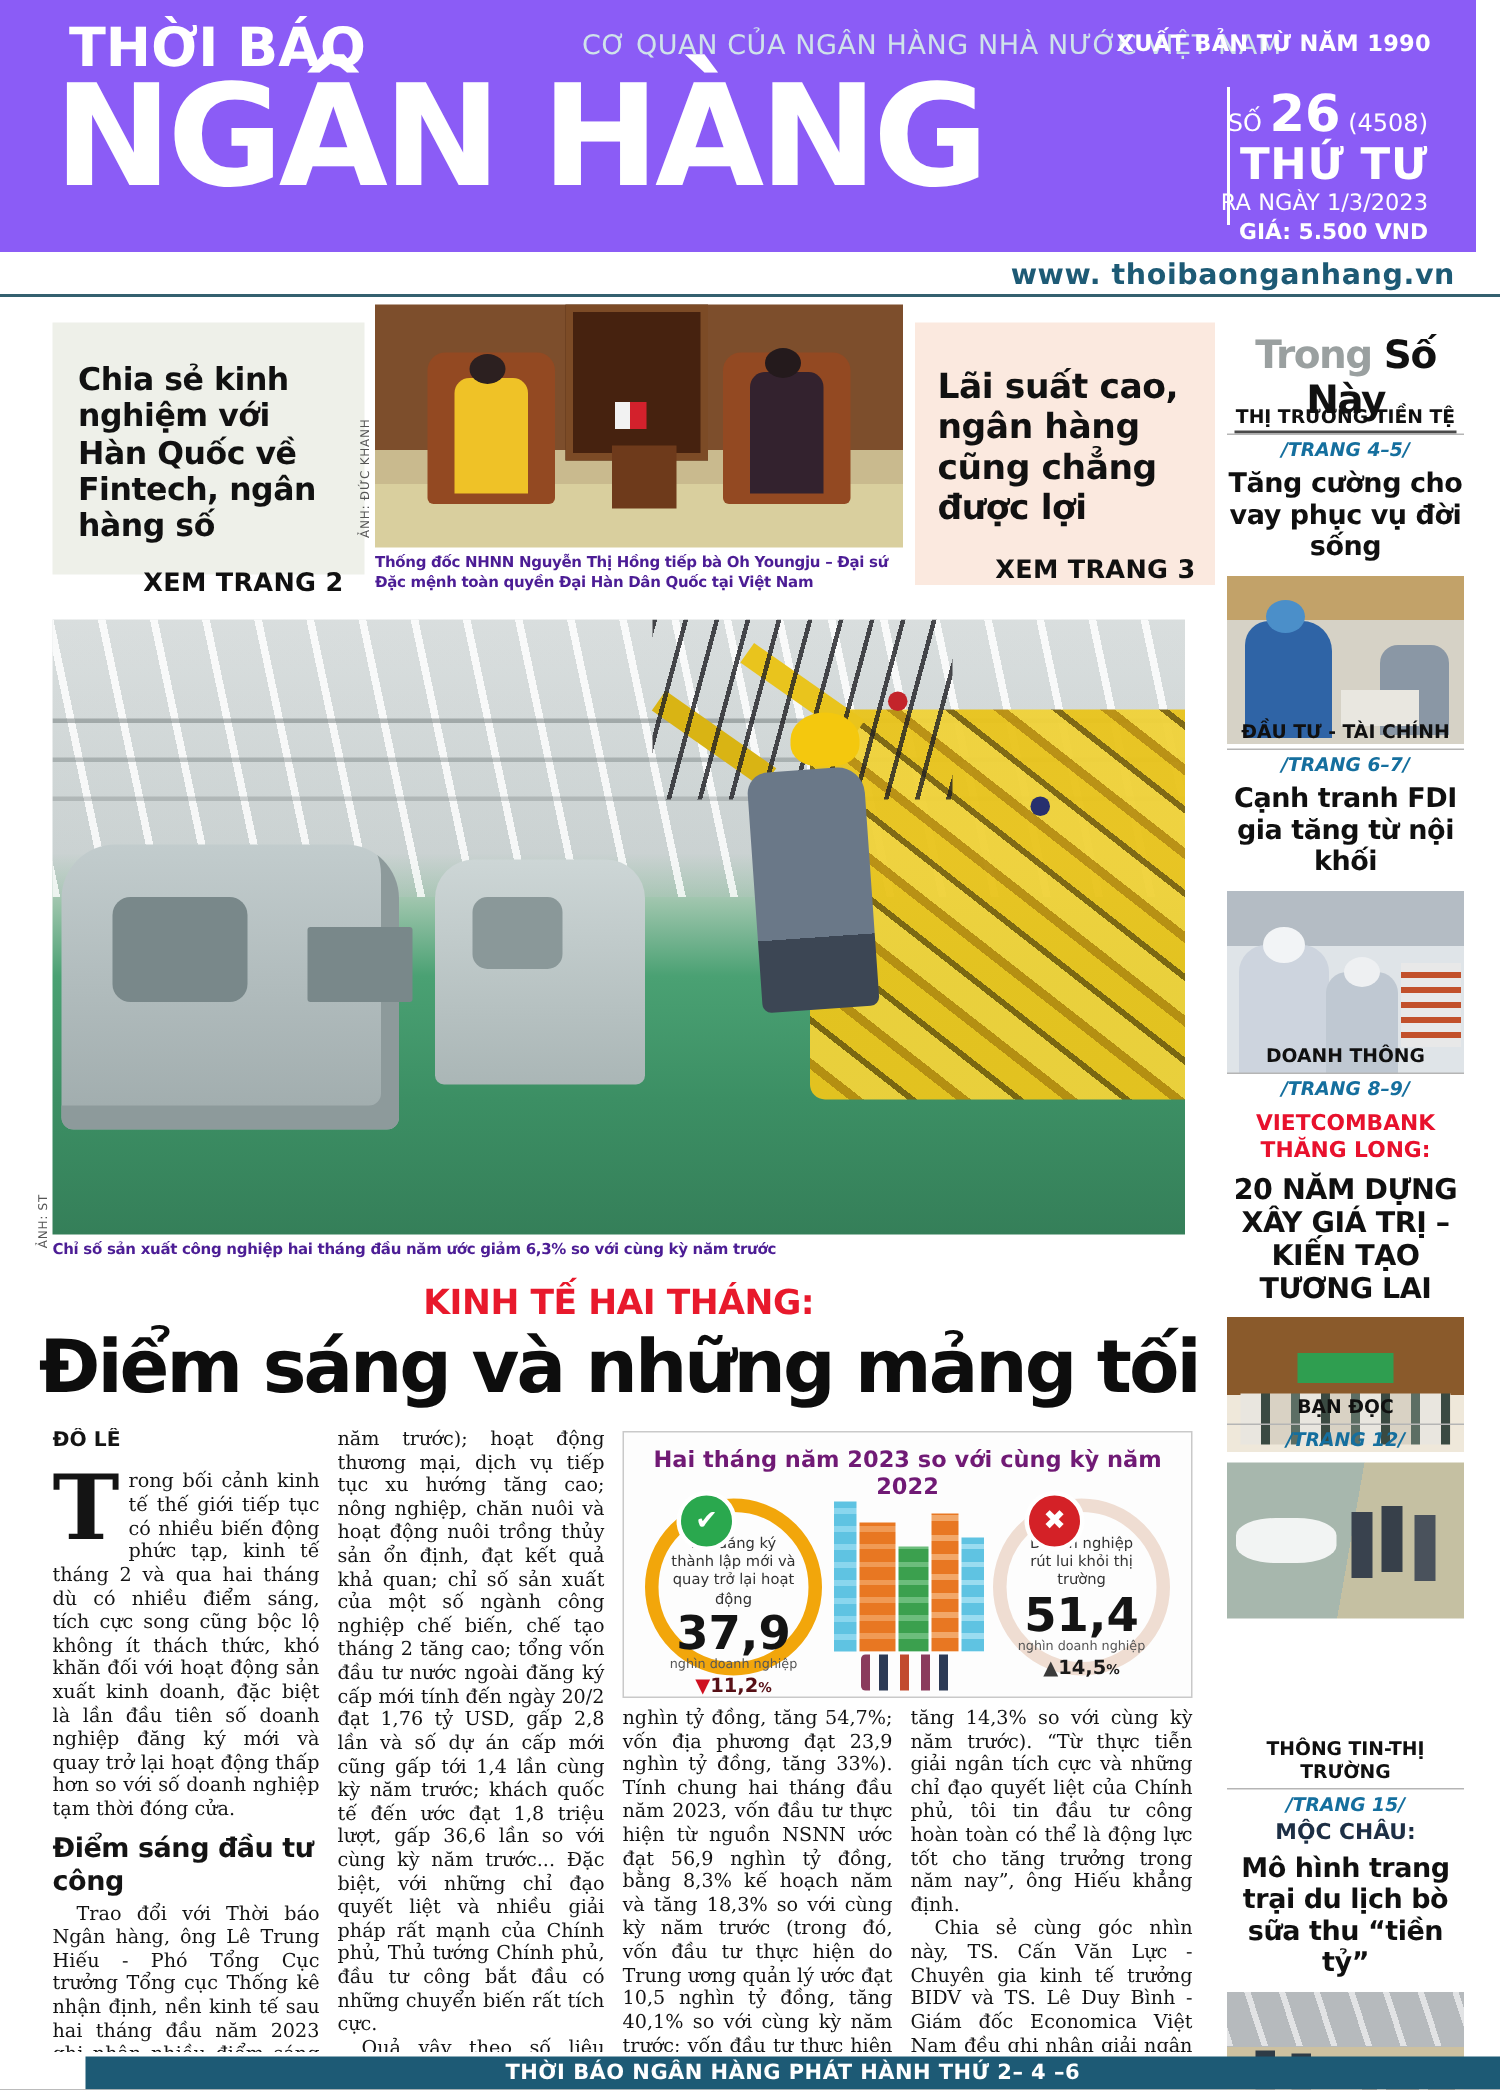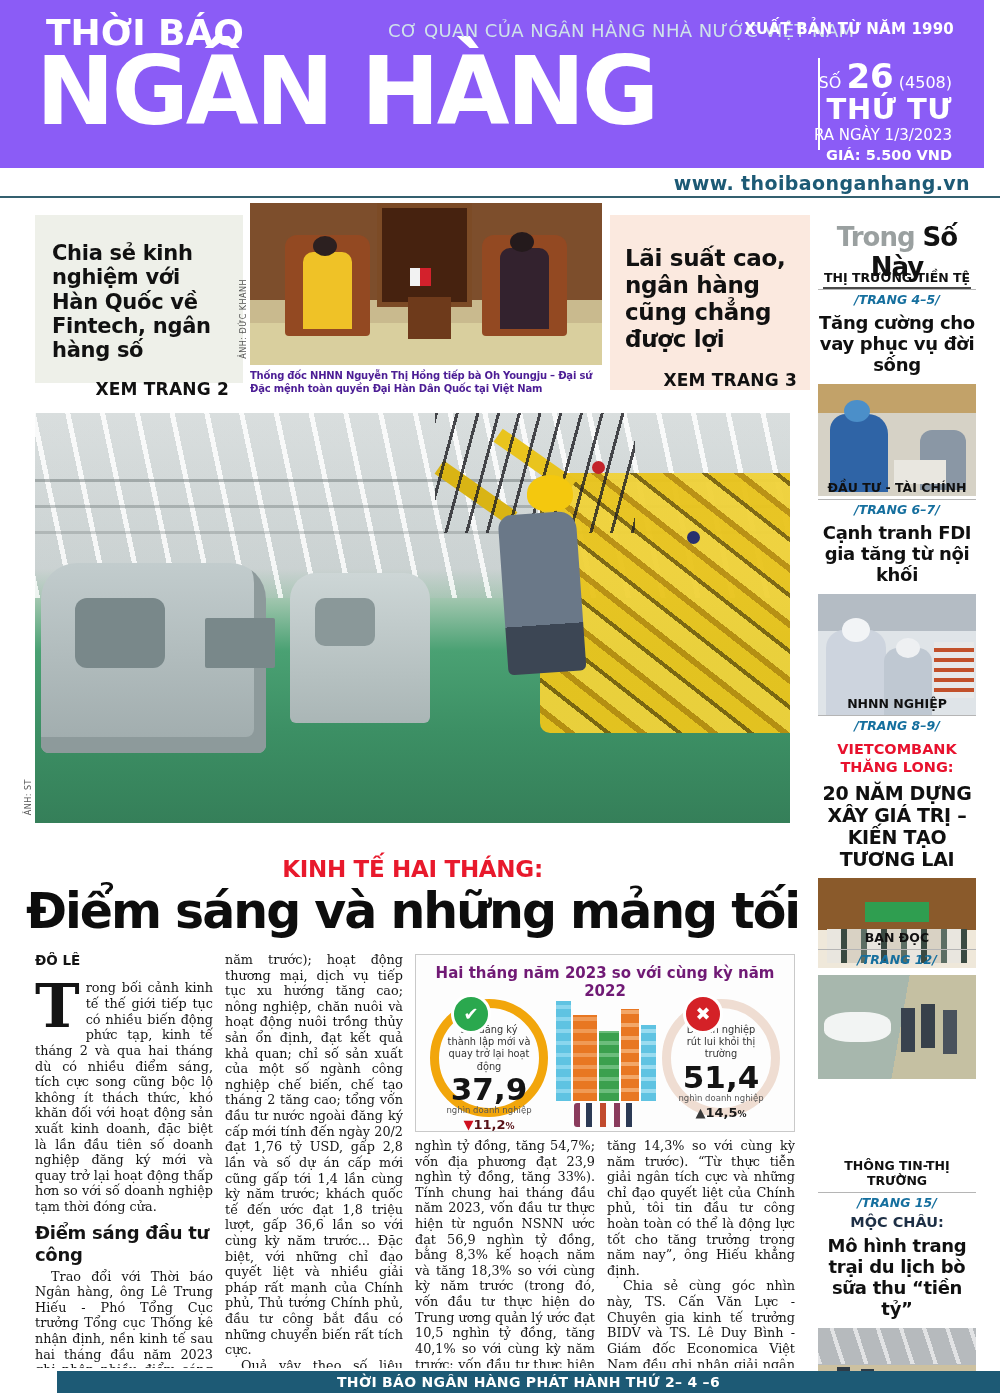--- a/index.html
+++ b/index.html
@@ -211,20 +211,21 @@
       <div class="fx-car2"></div>
       <div class="fx-car2w"></div>
       <div class="fx-robots"></div>
       <div class="fx-arm"></div>
       <div class="fx-cables"></div>
       <div class="fx-worker"></div>
       <div class="fx-helmet"></div>
       <div class="fx-ball"></div>
     </div>
     <div class="v-credit fx-credit">ẢNH: ST</div>
+    <div class="caption">Chỉ số sản xuất công nghiệp hai tháng đầu năm ước giảm 6,3% so với cùng kỳ năm trước</div>
   </div>
 
   <div class="kicker">KINH TẾ HAI THÁNG:</div>
   <div class="headline">Điểm sáng và những mảng tối</div>
 
   <div class="bodygrid">
     <div class="col col1">
       <div class="byline">ĐỖ LÊ</div>
       <p><span class="dropcap">T</span><span>rong bối cảnh kinh tế thế giới tiếp tục có nhiều biến động phức tạp, kinh tế tháng 2 và qua hai tháng dù có nhiều điểm sáng, tích cực song cũng bộc lộ không ít thách thức, khó khăn đối với hoạt động sản xuất kinh doanh, đặc biệt là lần đầu tiên số doanh nghiệp đăng ký mới và quay trở lại hoạt động thấp hơn so với số doanh nghiệp tạm thời đóng cửa.</span></p>
       <div class="subhead">Điểm sáng đầu tư công</div>
@@ -295,21 +296,21 @@
       <div class="sb-page">/TRANG 6–7/</div>
       <div class="sb-head">Cạnh tranh FDI gia tăng từ nội khối</div>
       <div class="sb-photo photo" id="ph-s2">
         <div class="s2a"></div>
         <div class="s2b"></div>
         <div class="s2c"></div>
       </div>
     </div>
 
     <div class="sb-sec" style="top:474px">
-      <div class="sb-label">NHNN NGHIỆP</div>
+      <div class="sb-label">DOANH THÔNG</div>
       <div class="sb-page">/TRANG 8–9/</div>
       <div class="sb-kicker-red">VIETCOMBANK THĂNG LONG:</div>
       <div class="sb-head sb-head-lg">20 NĂM DỰNG XÂY GIÁ TRỊ – KIẾN TẠO TƯƠNG LAI</div>
       <div class="sb-photo photo" id="ph-s3">
         <div class="s3a"></div>
         <div class="s3b"></div>
       </div>
     </div>
 
     <div class="sb-sec" style="top:708px">

